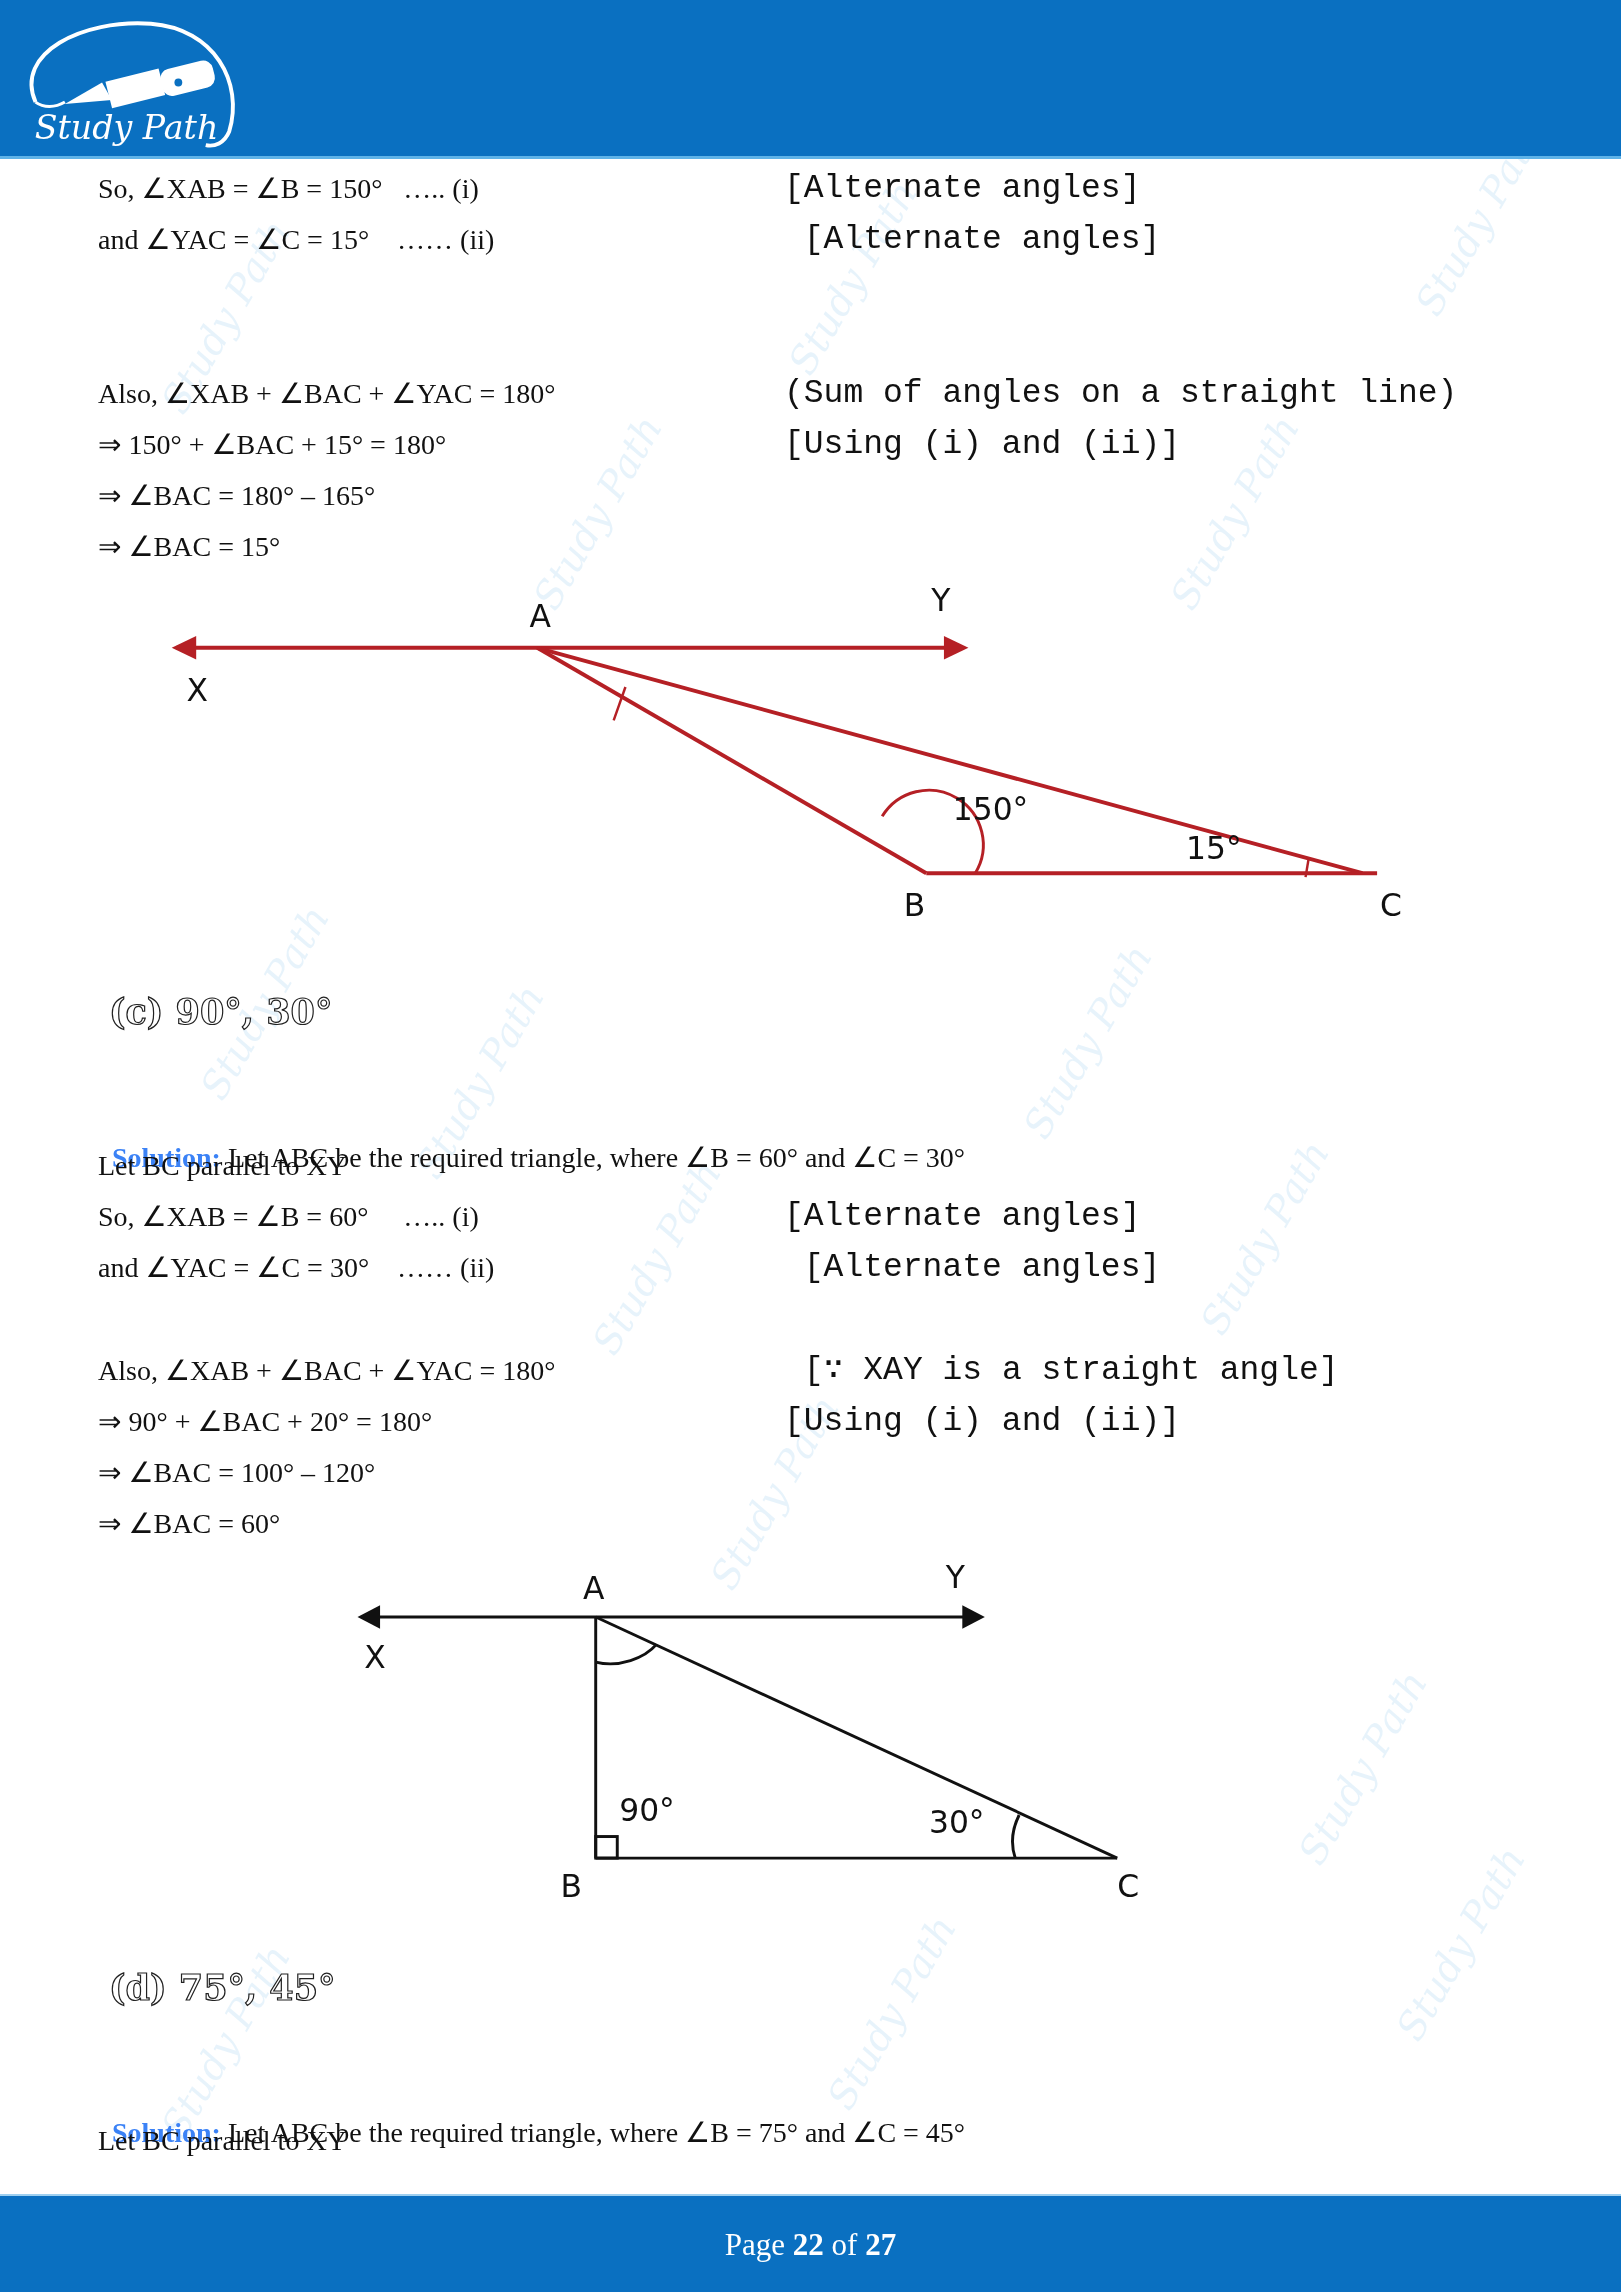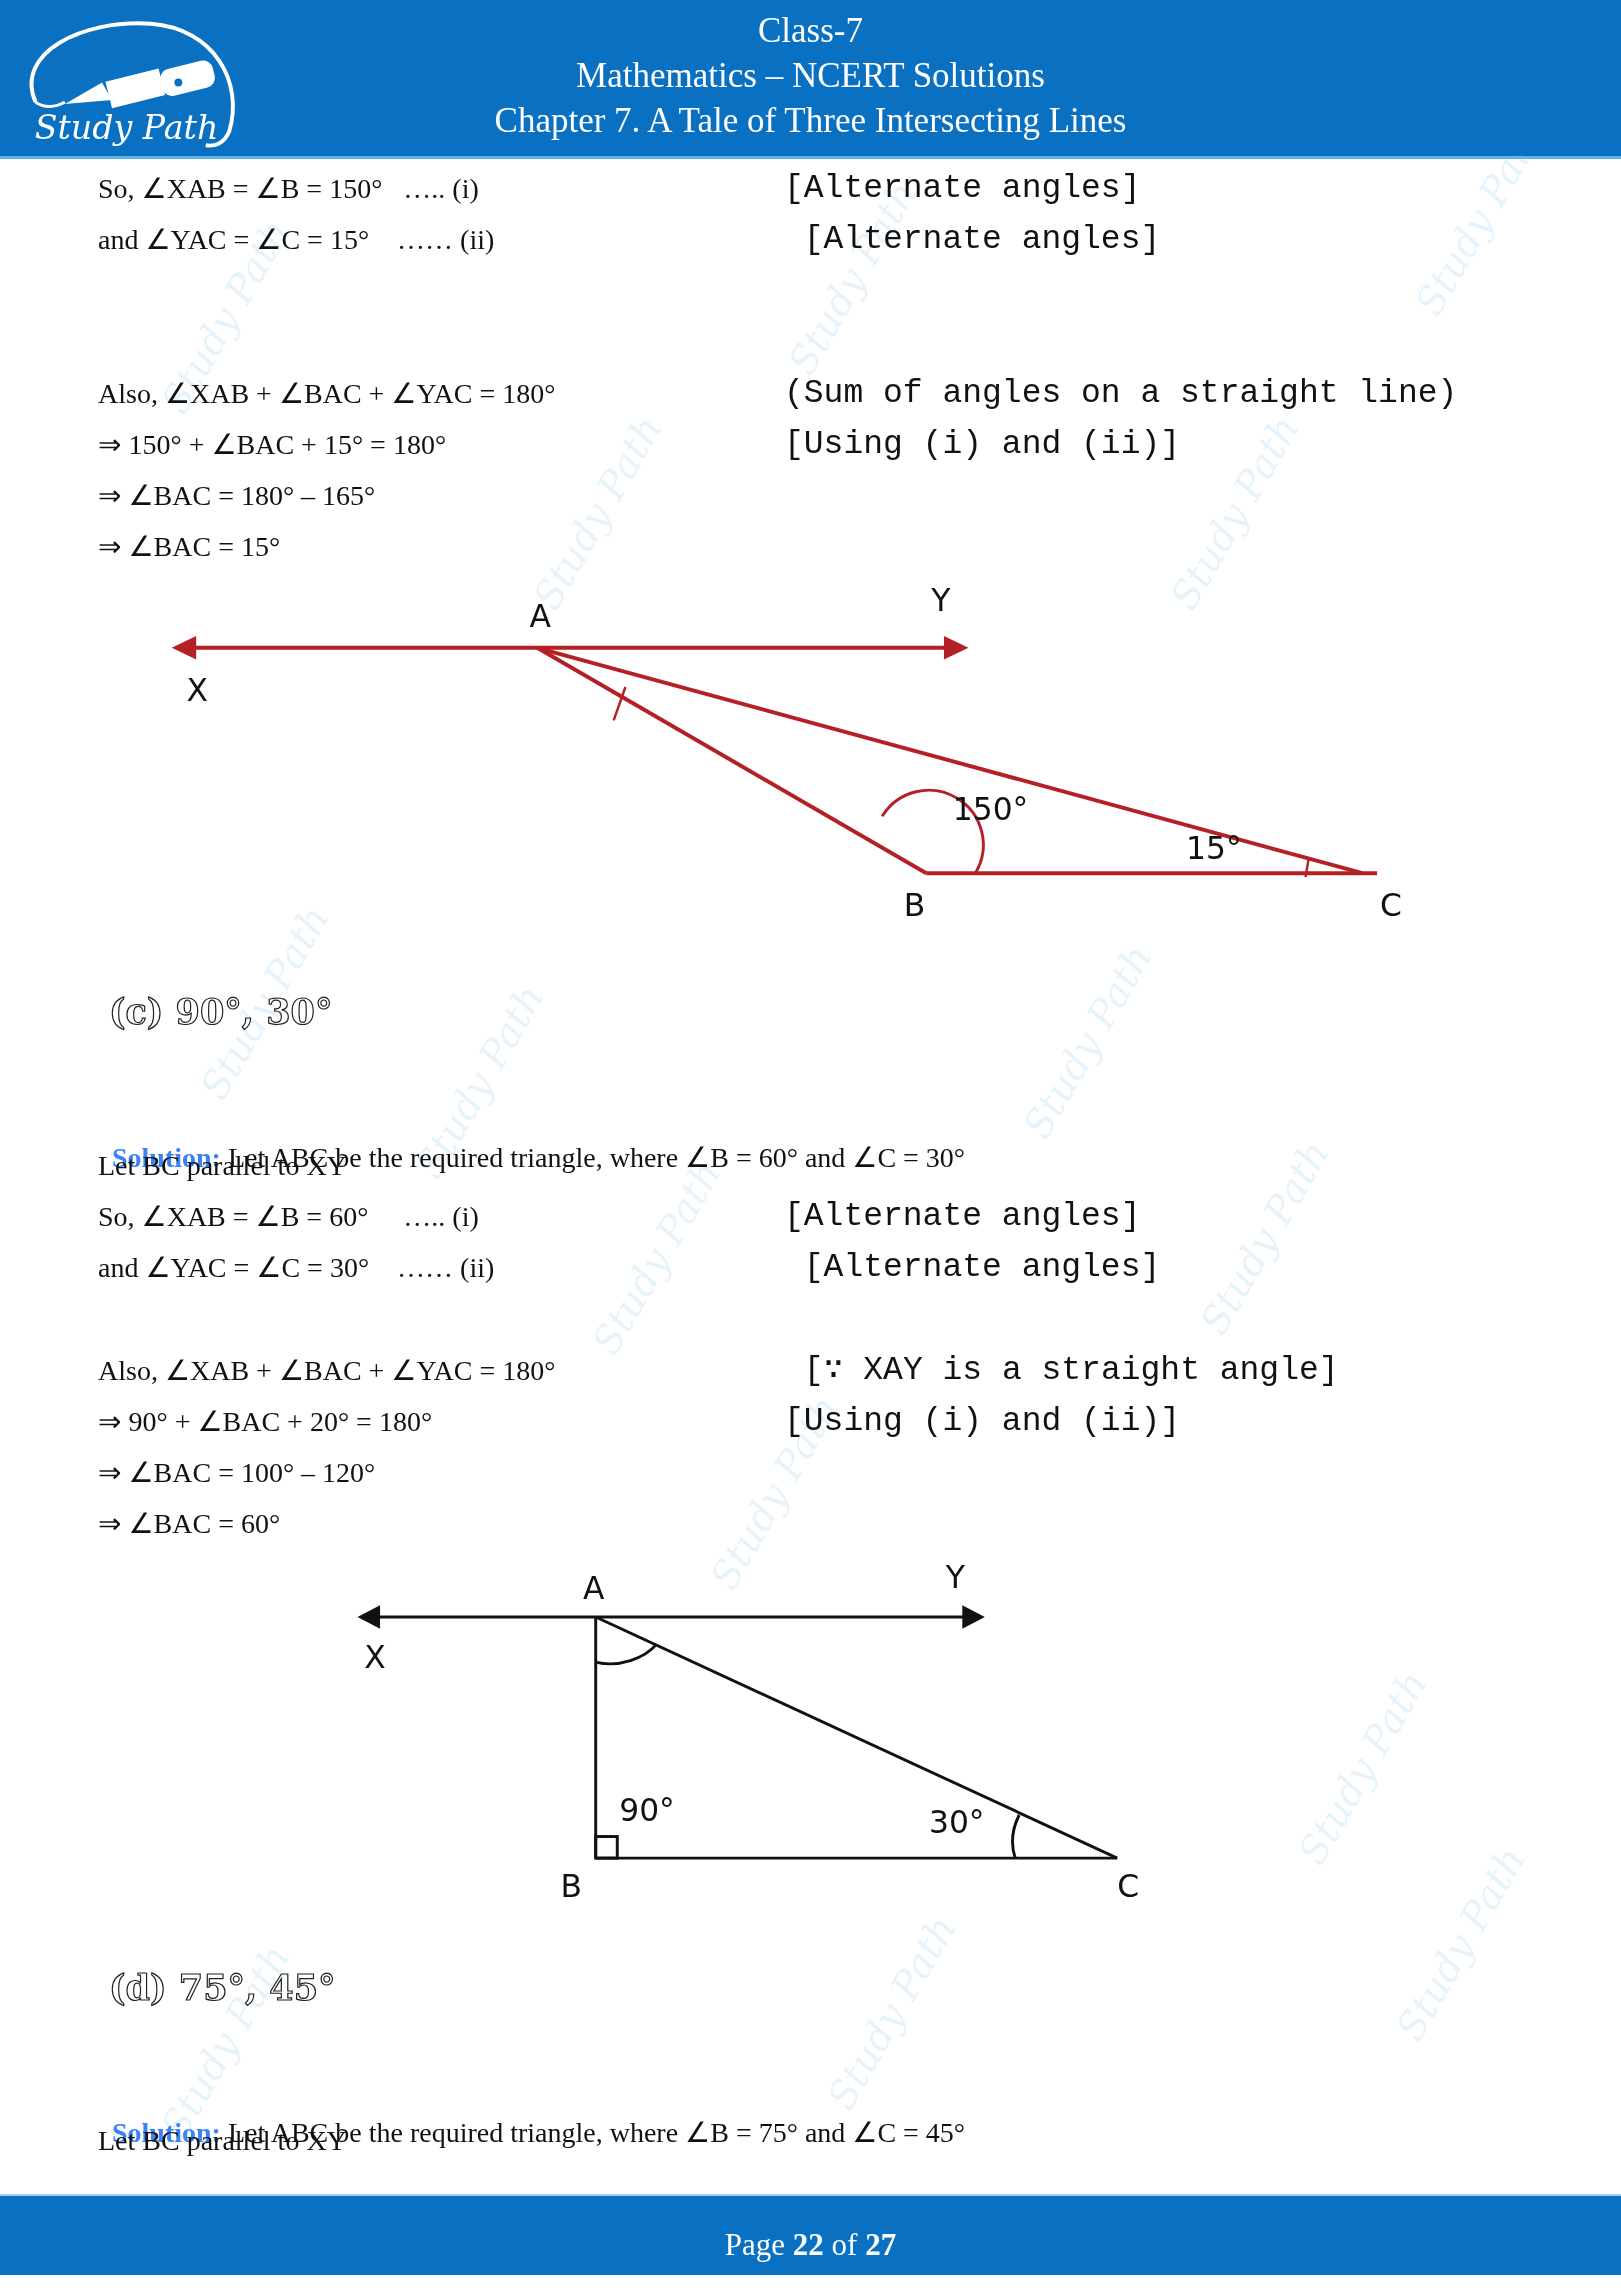--- a/index.html
+++ b/index.html
@@ -35,21 +35,21 @@
     color: #3b82f6; font-weight: bold;
     font-family: "Liberation Serif", serif;
   }
   .figure { position: absolute; }
   .fig-label { font-family: "DejaVu Sans", sans-serif; font-size: 32px; fill: #111; }
   .watermark {
     position: absolute; color: rgba(120, 190, 235, 0.18); font-family: "DejaVu Serif", serif;
     font-style: italic; font-size: 39px; transform: rotate(-60deg); pointer-events: none;
   }
   .footer {
-    position: absolute; left: 0; top: 2194px; width: 1621px; height: 81px;
+    position: absolute; left: 0; top: 2194px; width: 1621px; height: 99px;
     background: #0a70c1; border-top: 2.9px solid #9fd0f0; box-sizing: border-box;
   }
   .footer-text {
     position: absolute; left: 0; top: 31px; width: 1621px; text-align: center;
     color: #ffffff; font-family: "Liberation Serif", serif; font-size: 31px;
   }
   .footer-text b { font-weight: bold; }
 </style>
 </head>
 <body>
@@ -75,25 +75,20 @@
     <path d="M22 90 C 0 40, 70 5, 140 10 C 205 15, 235 70, 220 120 C 215 132, 205 136, 196 134" fill="none" stroke="#ffffff" stroke-width="4"></path>
     <path d="M22 90 C 30 96, 42 96, 52 90" fill="none" stroke="#ffffff" stroke-width="3"></path>
     <g>
       <polygon points="52,92 90,70 100,88" fill="#ffffff"></polygon>
       <rect x="96" y="62" width="56" height="28" transform="rotate(-14 124 76)" fill="#ffffff"></rect>
       <rect x="150" y="52" width="55" height="28" rx="10" transform="rotate(-14 176 66)" fill="#ffffff"></rect>
       <circle cx="168" cy="70" r="4" fill="#0a70c1"></circle>
     </g>
     <text x="115" y="128" text-anchor="middle" fill="#ffffff" font-family="DejaVu Serif, serif" font-style="italic" font-size="34">Study Path</text>
   </svg>
-  <div class="header-text">
-    <div>Class-7</div>
-    <div>Mathematics – NCERT Solutions</div>
-    <div>Chapter 7. A Tale of Three Intersecting Lines</div>
-  </div>
 </div>
 
 <div>
   <div class="line" style="top:167px">So, ∠XAB = ∠B = 150°   ….. (i)</div>
   <div class="ref" style="top:167px;left:784px">[Alternate angles]</div>
   <div class="line" style="top:218px">and ∠YAC = ∠C = 15°    …… (ii)</div>
   <div class="ref" style="top:218px;left:784px"> [Alternate angles]</div>
 
   <div class="line" style="top:372px">Also, ∠XAB + ∠BAC + ∠YAC = 180°</div>
   <div class="ref" style="top:372px;left:784px">(Sum of angles on a straight line)</div>

